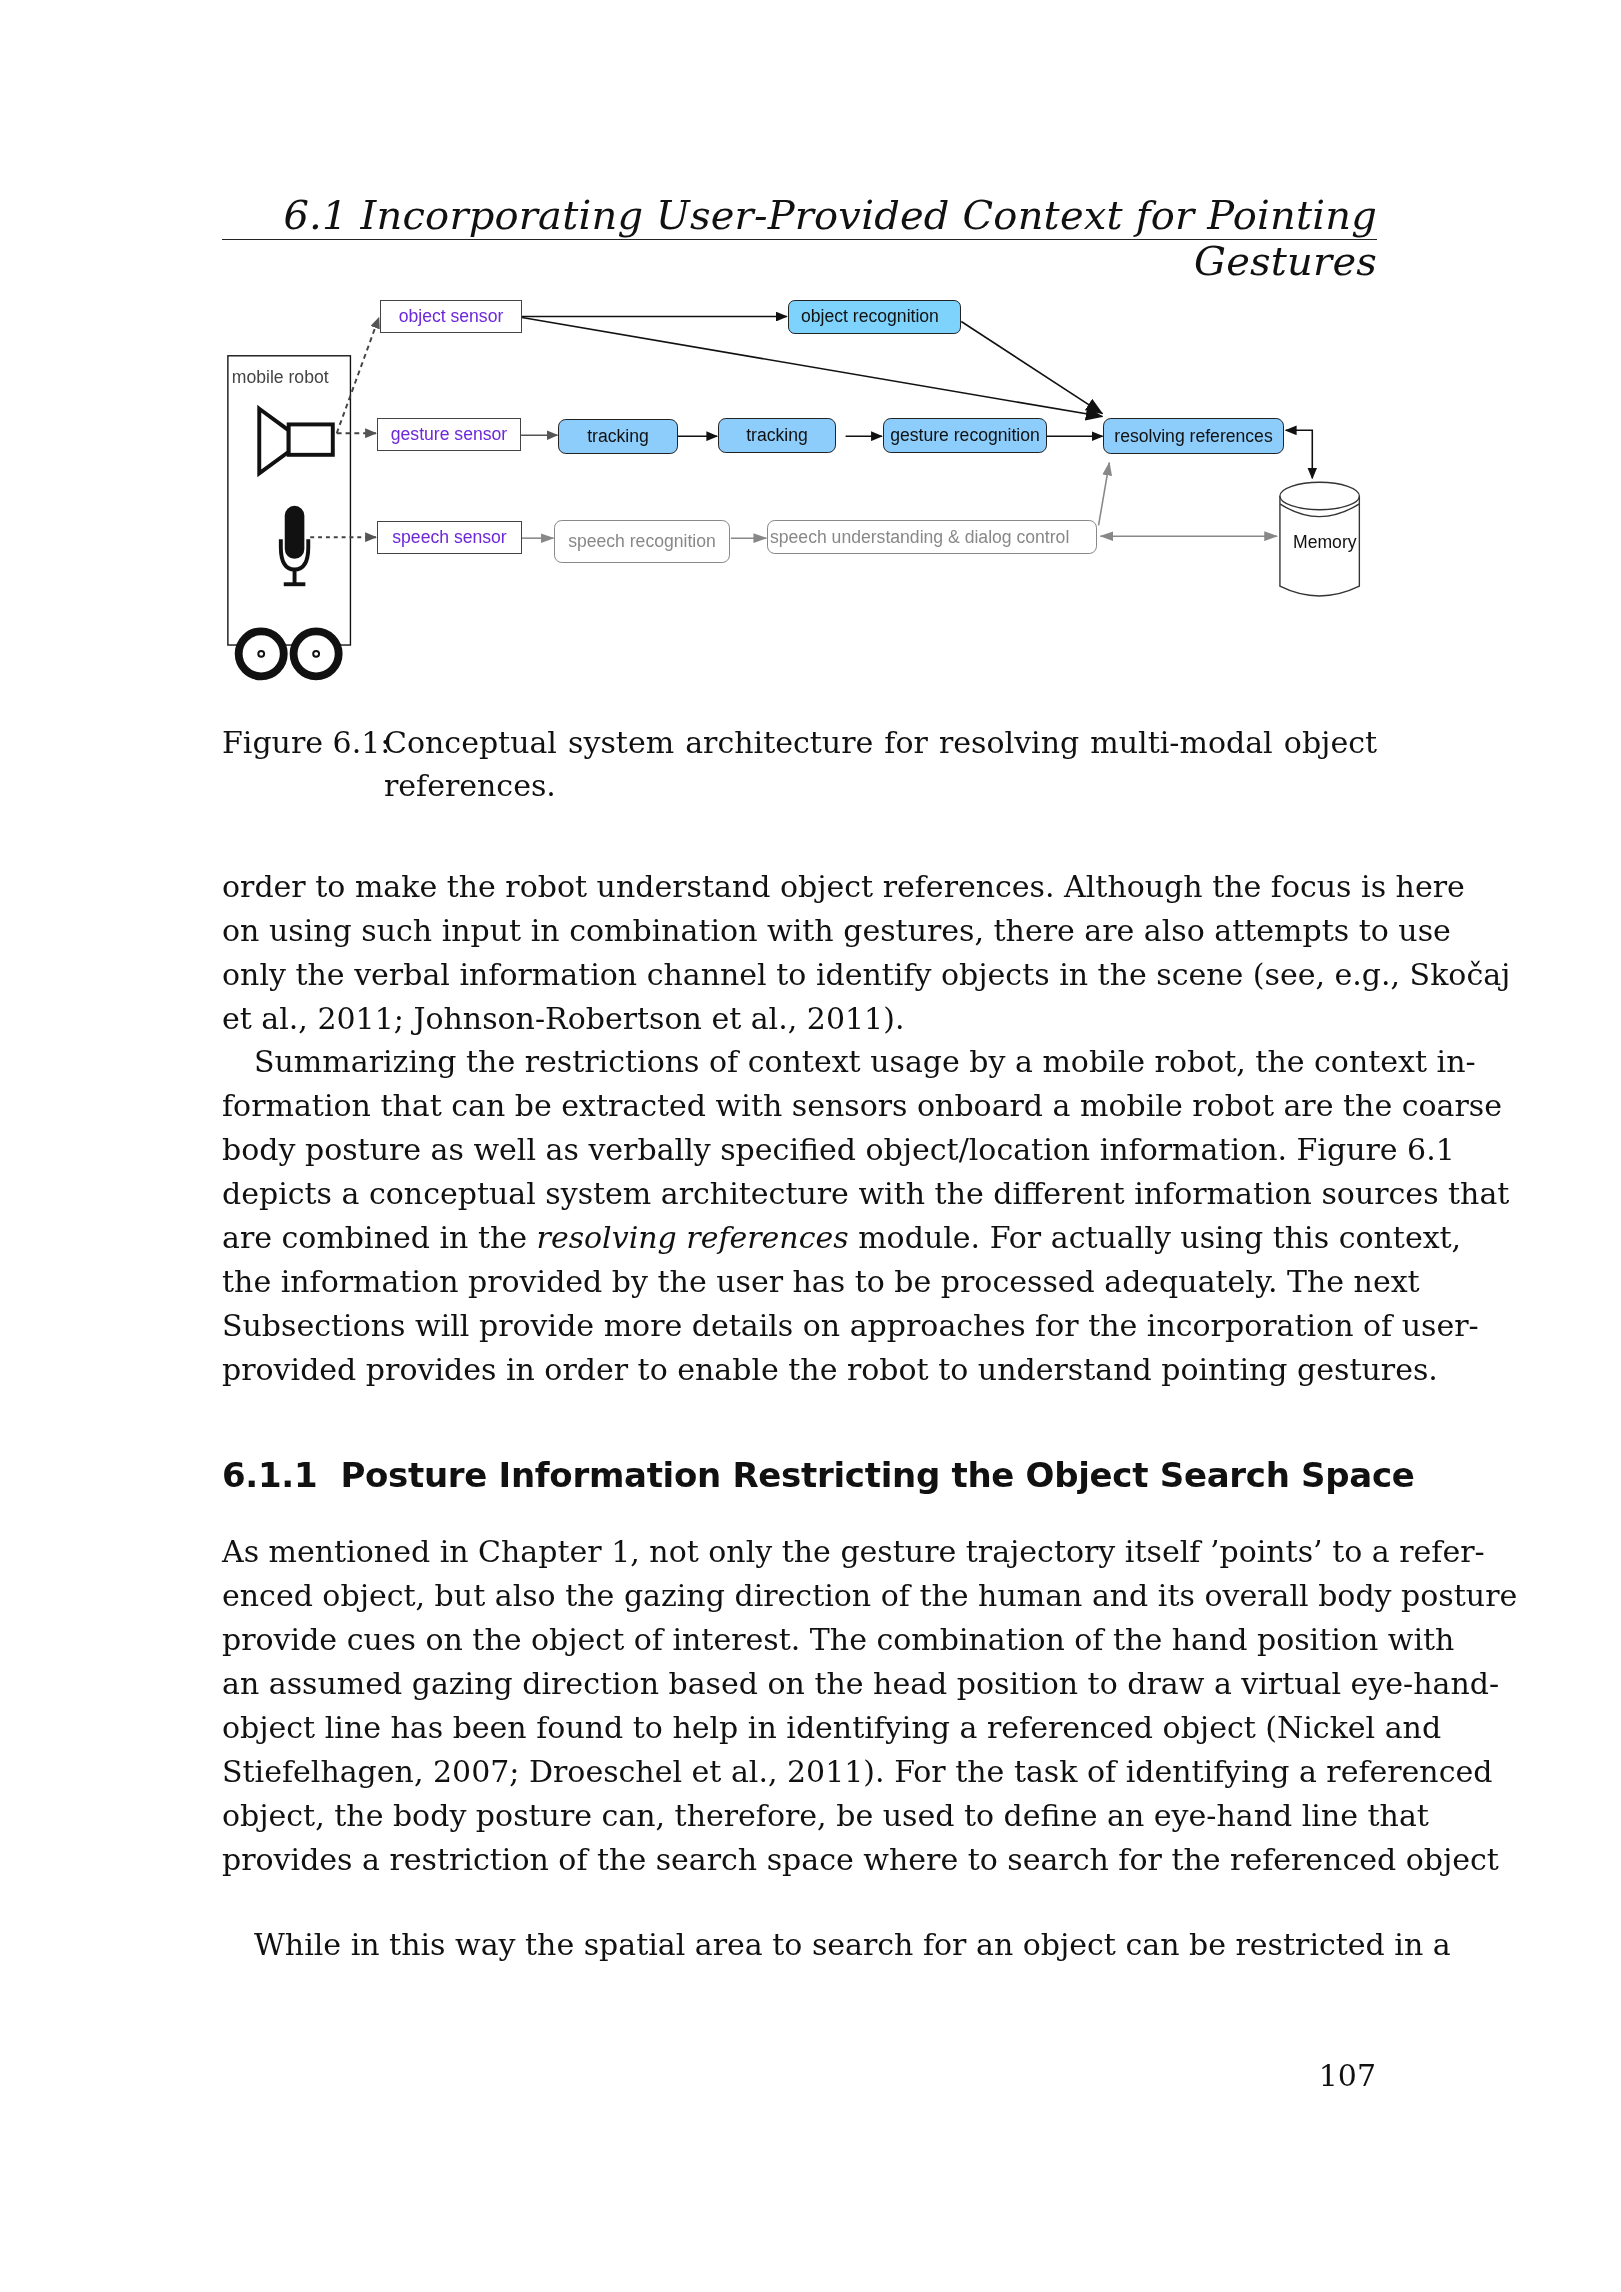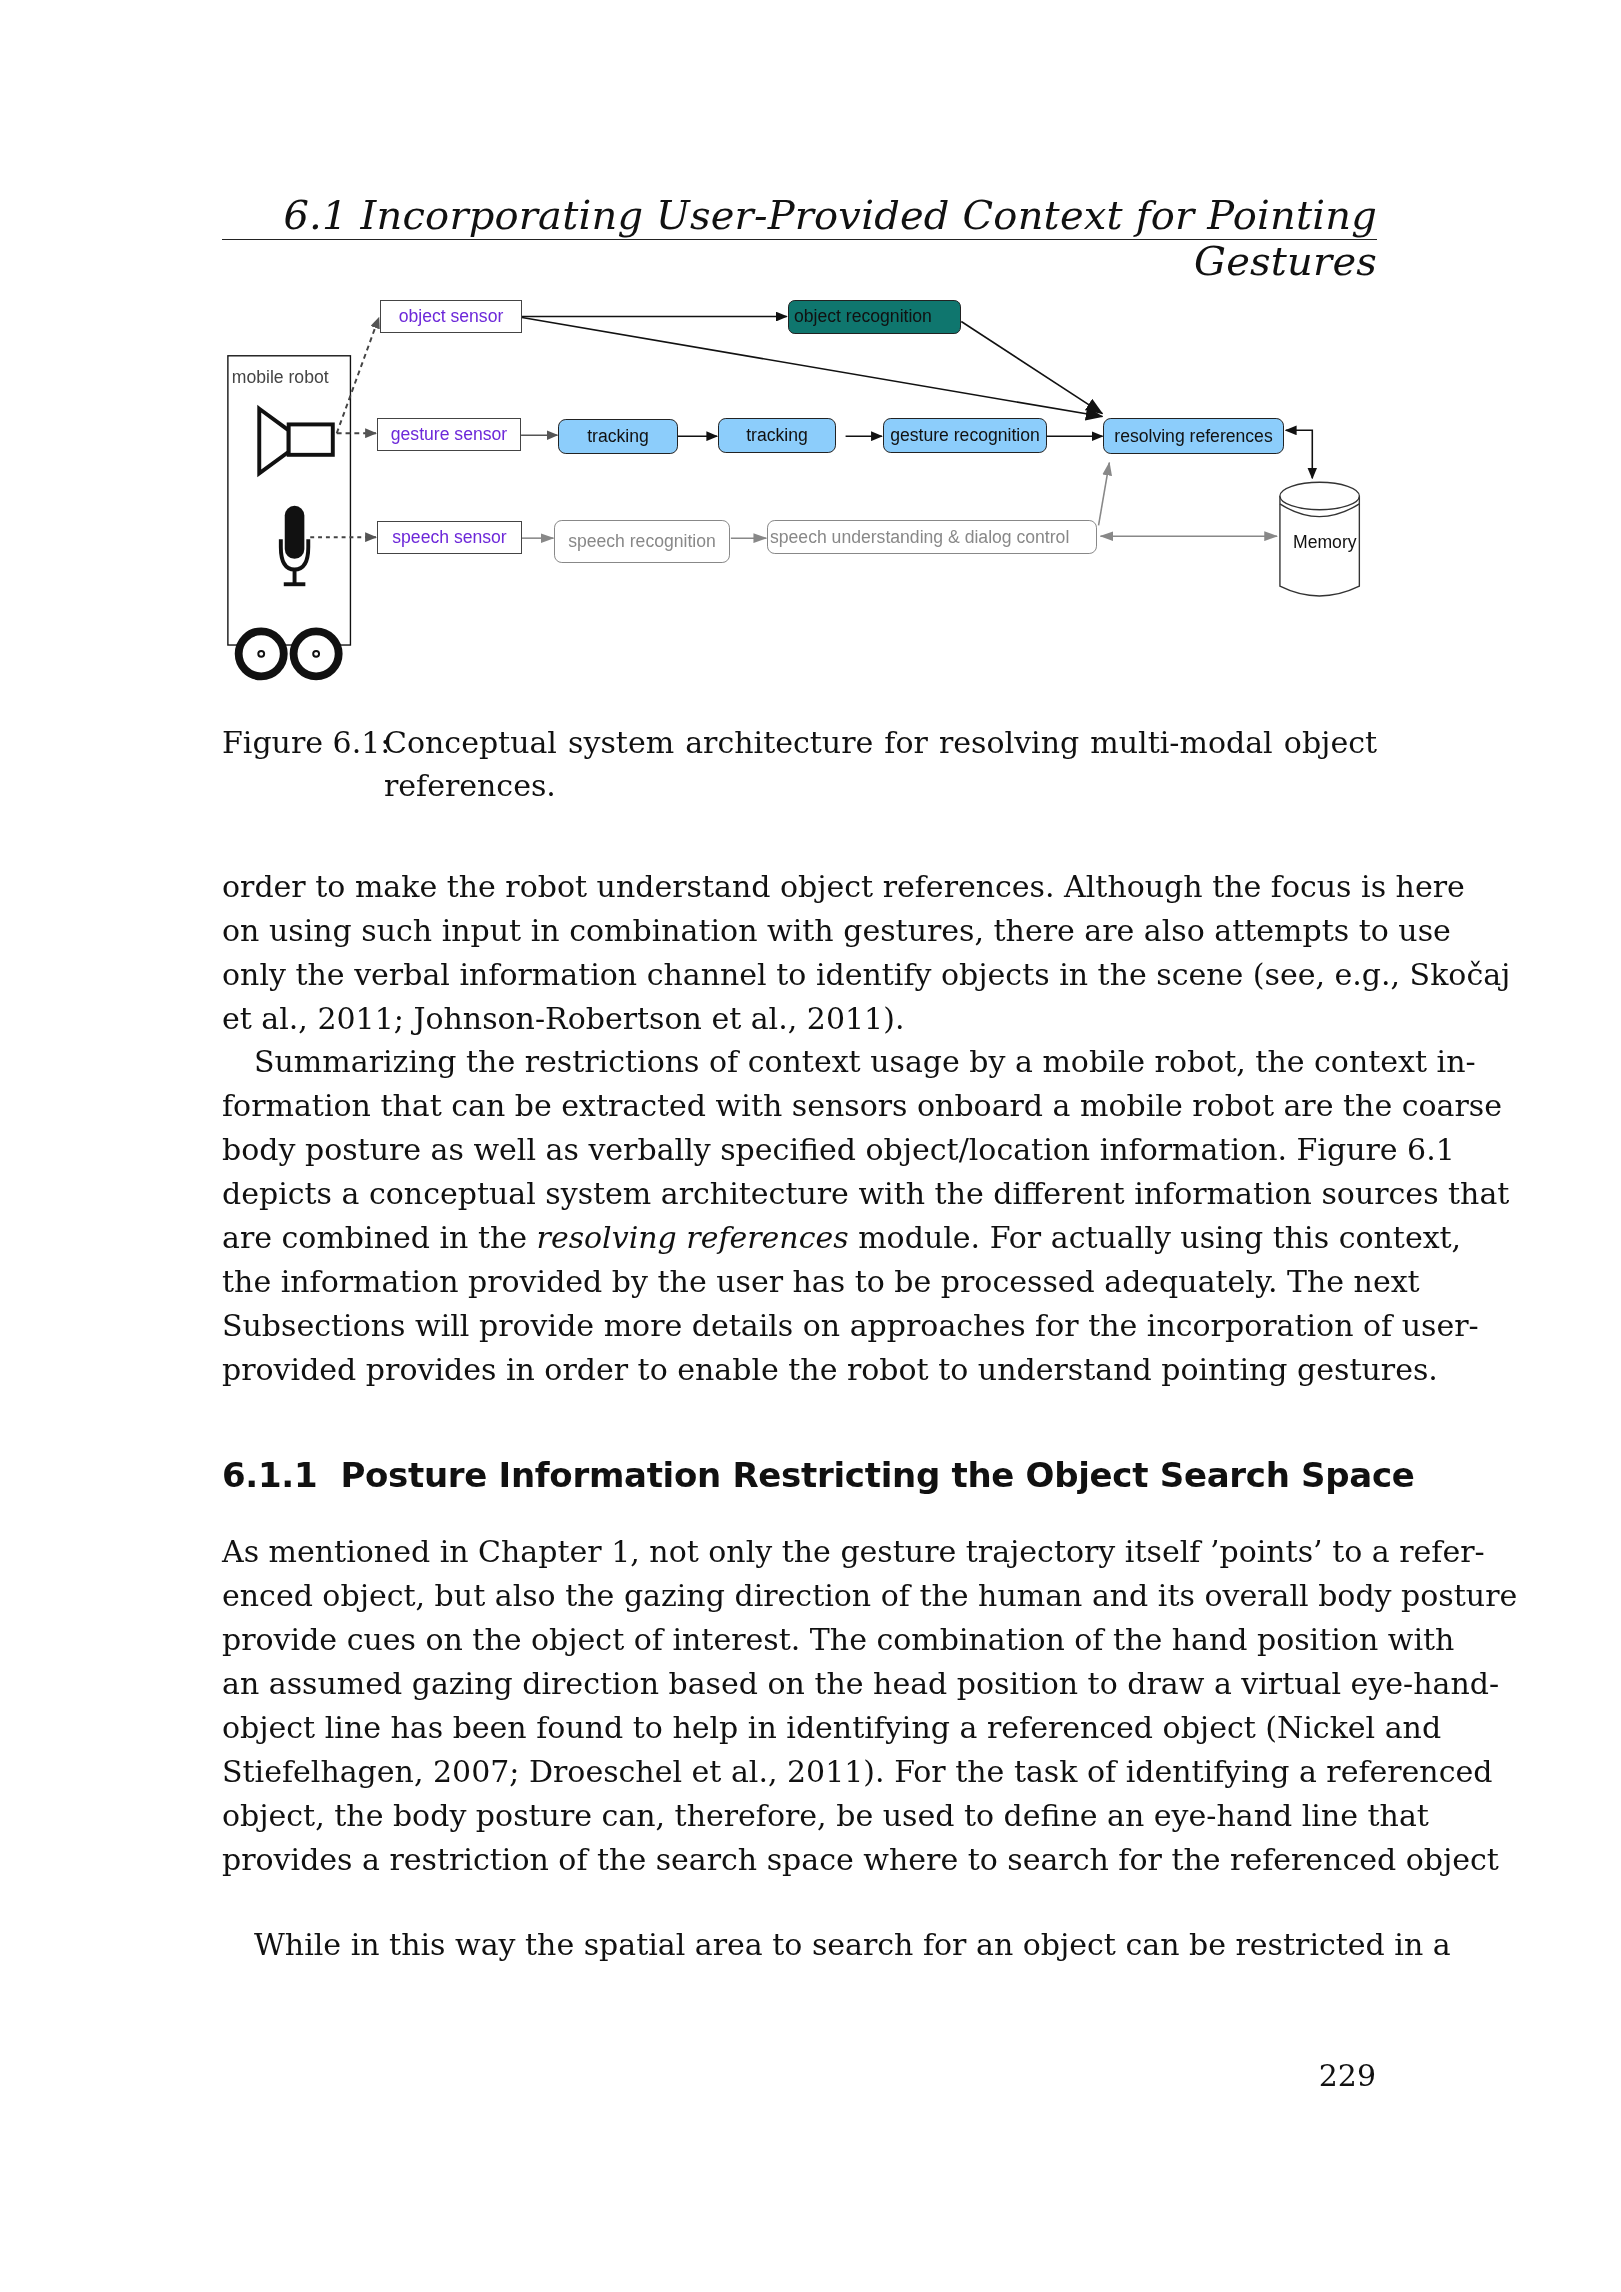--- a/index.html
+++ b/index.html
@@ -8,21 +8,21 @@
   .running-head { position: absolute; left: 222px; width: 1155px; top: 192px;
          text-align: right; font-style: italic; font-size: 40px; letter-spacing: 0.2px; }
   .head-rule { position: absolute; left: 222px; width: 1155px; top: 239px; height: 0;
          border-top: 1.6px solid #222; }
   .figure { position: absolute; left: 222px; top: 290px; width: 1155px; height: 412px; }
   .figure svg { position: absolute; left: 0; top: 0; }
   .box { position: absolute; display: flex; align-items: center; justify-content: center;
          font-family: "Liberation Sans", "DejaVu Sans", sans-serif; font-size: 17.6px;
          box-sizing: border-box; white-space: nowrap; }
   .sensor { border: 1.4px solid #444; background: #fff; color: #6d28d9; }
-  .plain { border: 1.4px solid #222; background: #0f766e; color: #111; border-radius: 6.9px; justify-content: flex-start; padding-left: 5px; }
+  .plain { border: 1.4px solid #222; background: #7dd3fc; color: #111; border-radius: 6.9px; justify-content: flex-start; padding-left: 12px; }
   .blue { border: 1.6px solid #222; background: #8ccdfb; color: #111; border-radius: 7.8px; }
   .grey { border: 1.4px solid #888; background: #fff; color: #888; border-radius: 7.8px; }
   .robot-label { position: absolute; font-family: "Liberation Sans", "DejaVu Sans", sans-serif;
          font-size: 17.6px; color: #444; }
   .mem-label { position: absolute; font-family: "Liberation Sans", "DejaVu Sans", sans-serif;
          font-size: 17.6px; color: #111; }
   .caption { position: absolute; left: 222px; top: 721px; width: 1155px; font-size: 30px; line-height: 43px; }
   .caption .lbl { position: absolute; left: 0; top: 0; }
   .caption .txt { position: absolute; left: 162px; right: 0; top: 0; text-align: justify; text-align-last: left; }
   .body-text { position: absolute; left: 222px; width: 1155px; font-size: 30px; line-height: 44px;
@@ -166,14 +166,14 @@
   <span class="line">object line has been found to help in identifying a referenced object (Nickel and</span>
   <span class="line">Stiefelhagen, 2007; Droeschel et al., 2011). For the task of identifying a referenced</span>
   <span class="line">object, the body posture can, therefore, be used to define an eye-hand line that</span>
   <span class="line">provides a restriction of the search space where to search for the referenced object</span>
 </div>
 
 <div class="body-text" style="top:1923px;">
   <span class="line indent">While in this way the spatial area to search for an object can be restricted in a</span>
 </div>
 
-<div class="page-number">229</div>
+<div class="page-number">107</div>
 
 
 </body></html>

